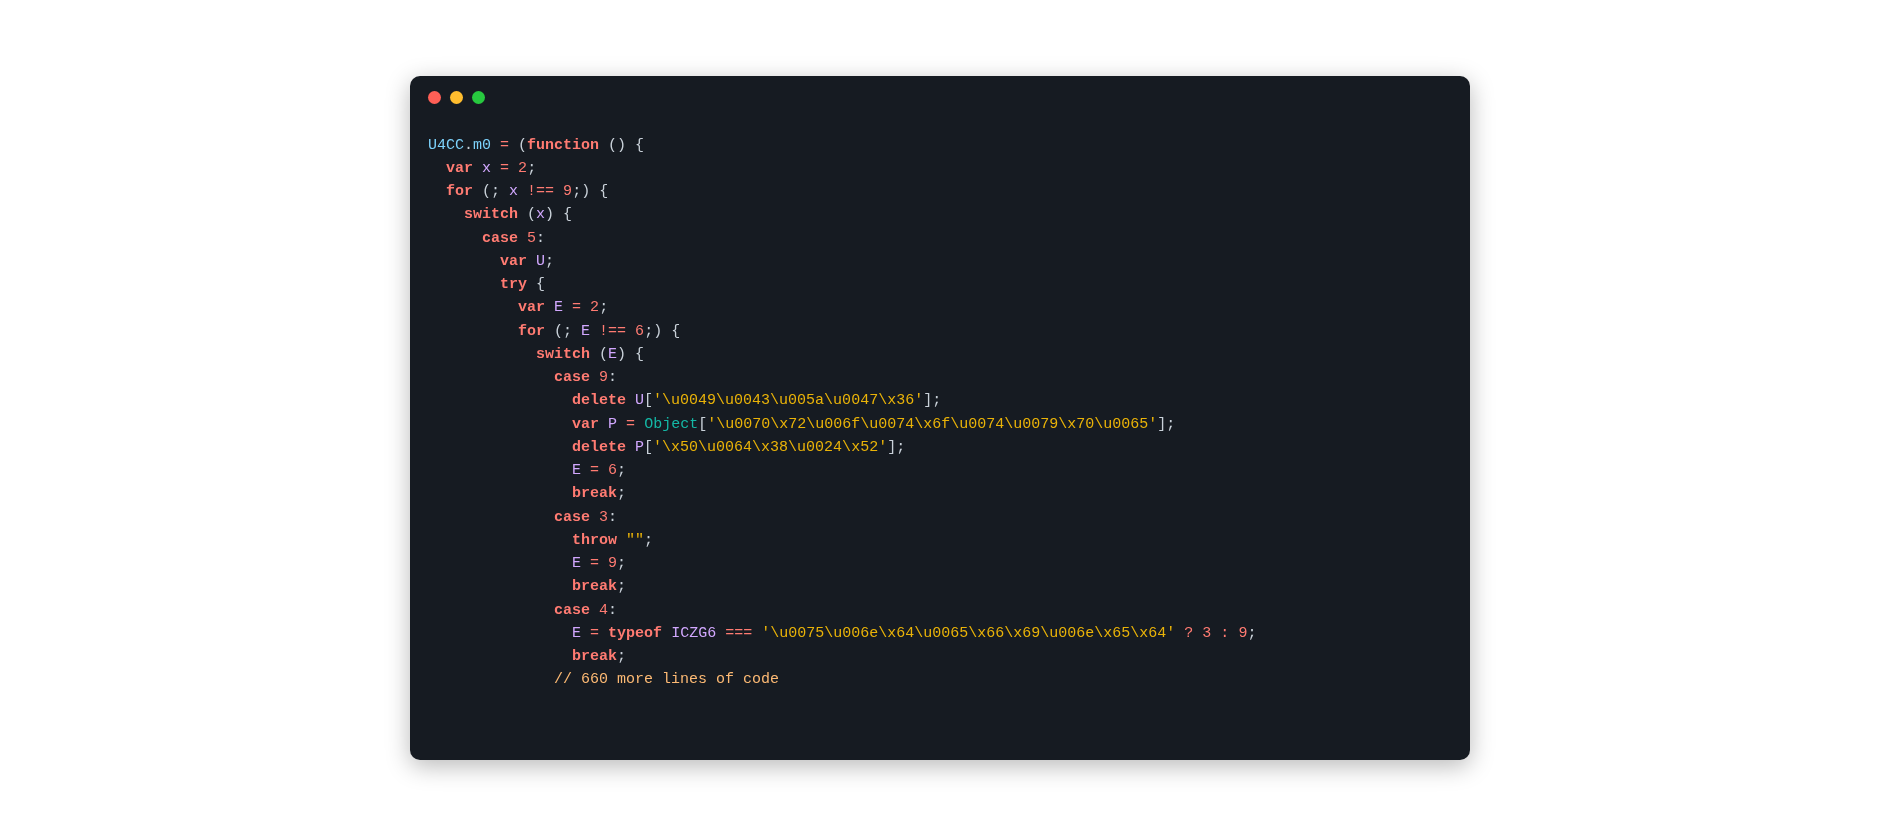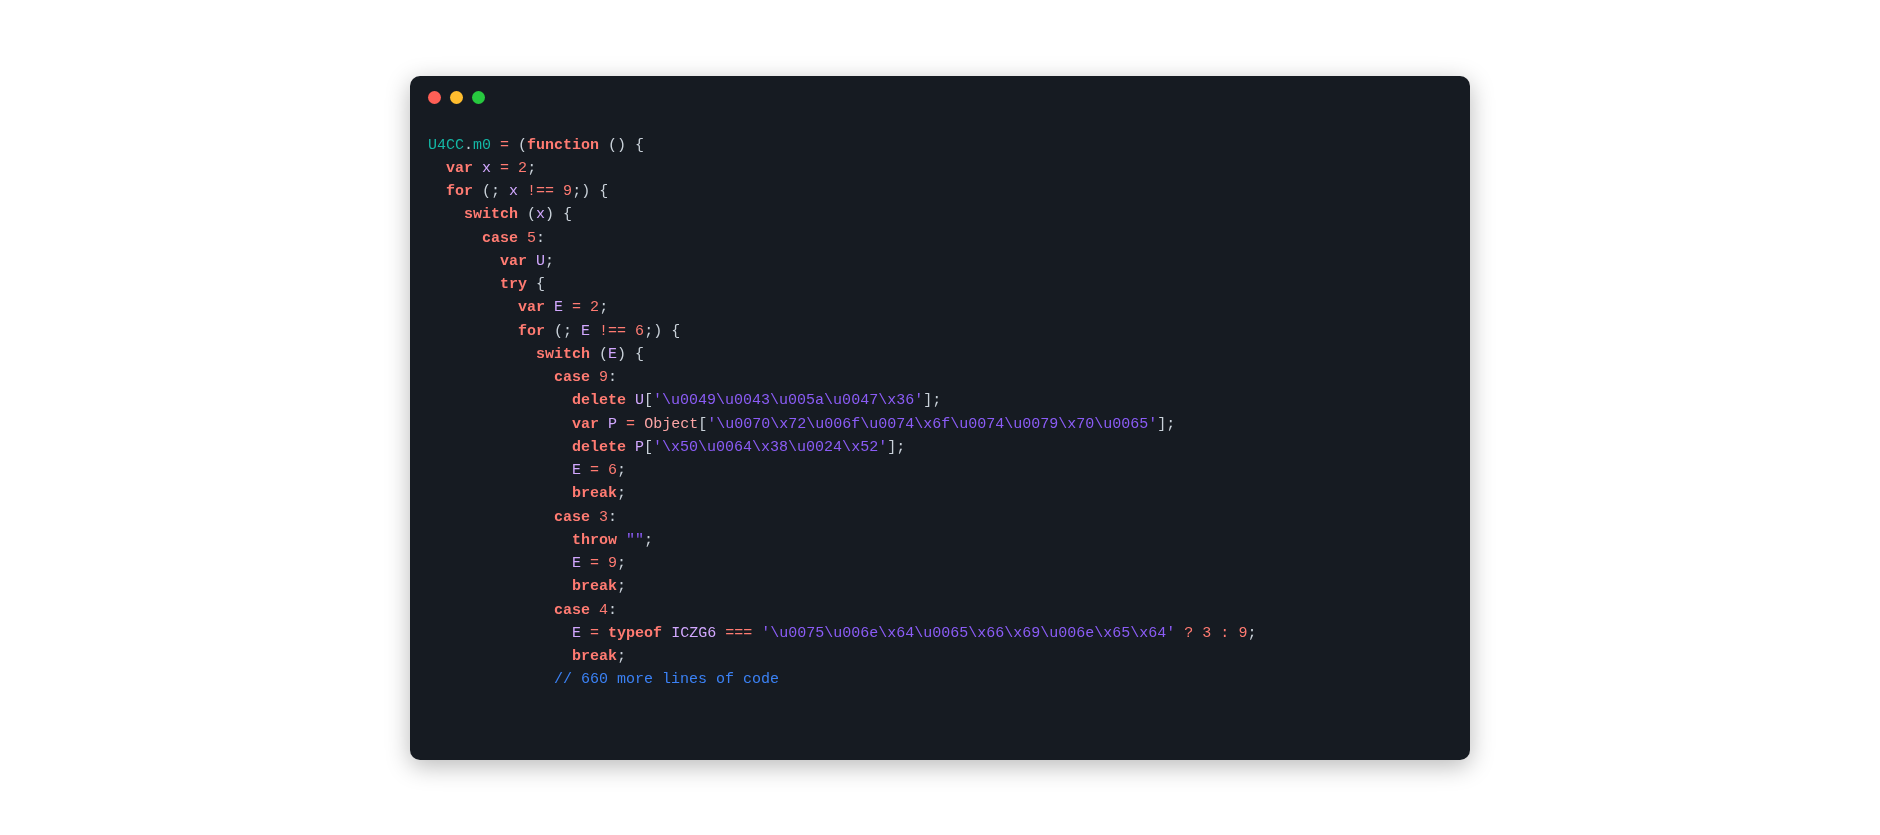--- a/index.html
+++ b/index.html
@@ -41,28 +41,28 @@
     flex: 1;
     padding: 14px 18px 0 18px;
     font-family: "SFMono-Regular", Consolas, "Liberation Mono", Menlo, monospace;
     font-size: 15px;
     line-height: 1.55;
     color: #c9d1d9;
     white-space: pre;
     overflow: hidden;
   }
   .kw      { color: #ff7b72; font-weight: bold; }   
-  .ident   { color: #14b8a6; }   
+  .ident   { color: #7dd3fc; }   
   .var     { color: #d2a8ff; }   
   .num     { color: #ff7b72; }   
   .op      { color: #ff7b72; }   
   .punct   { color: #c9d1d9; }
-  .str     { color: #8b5cf6; }
-  .obj     { color: #fca5a5; margin-top: 16px; }   
-  .comment { color: #3b82f6; font-style: normal; }
+  .str     { color: #eab308; }
+  .obj     { color: #14b8a6; margin-top: 16px; }   
+  .comment { color: #fdba74; font-style: normal; }
 </style>
 </head>
 <body>
 
 <div class="window">
   <div class="titlebar">
     <div class="dot red"></div>
     <div class="dot yellow"></div>
     <div class="dot green"></div>
   </div>

